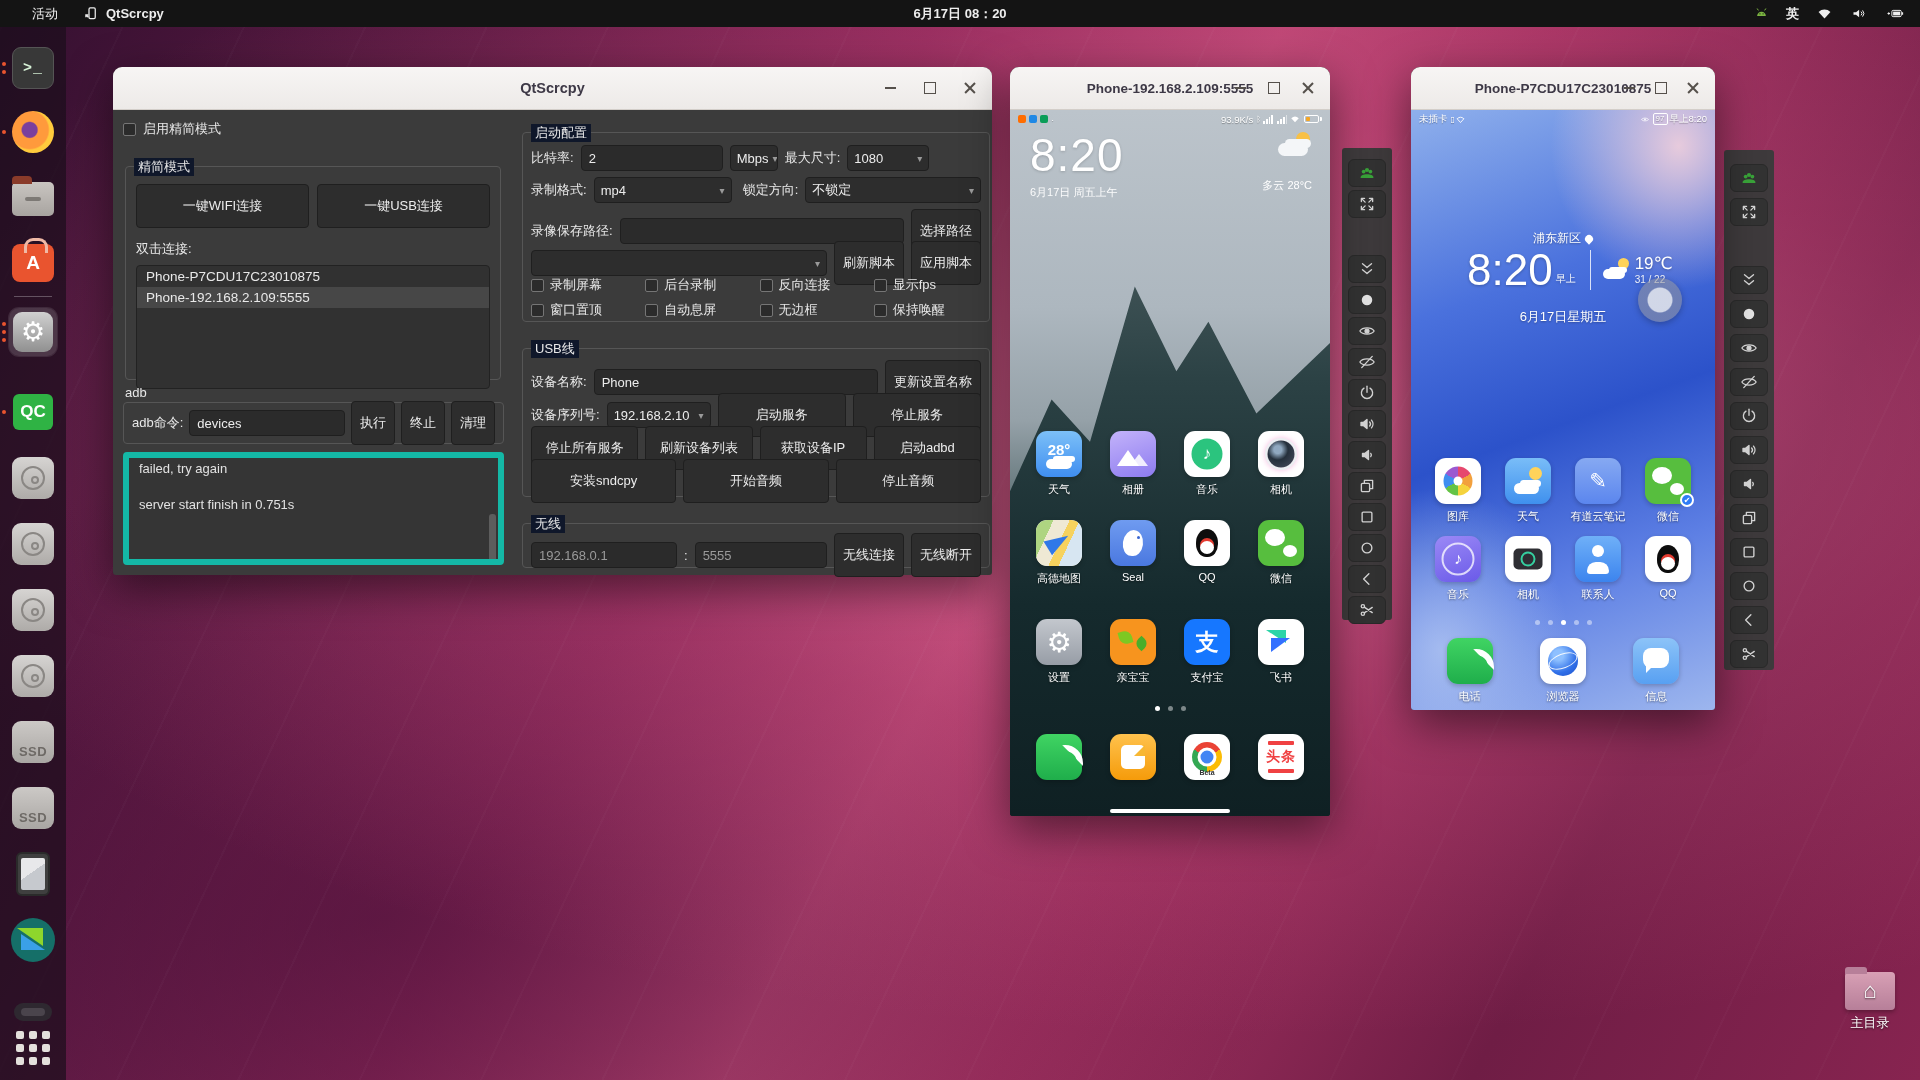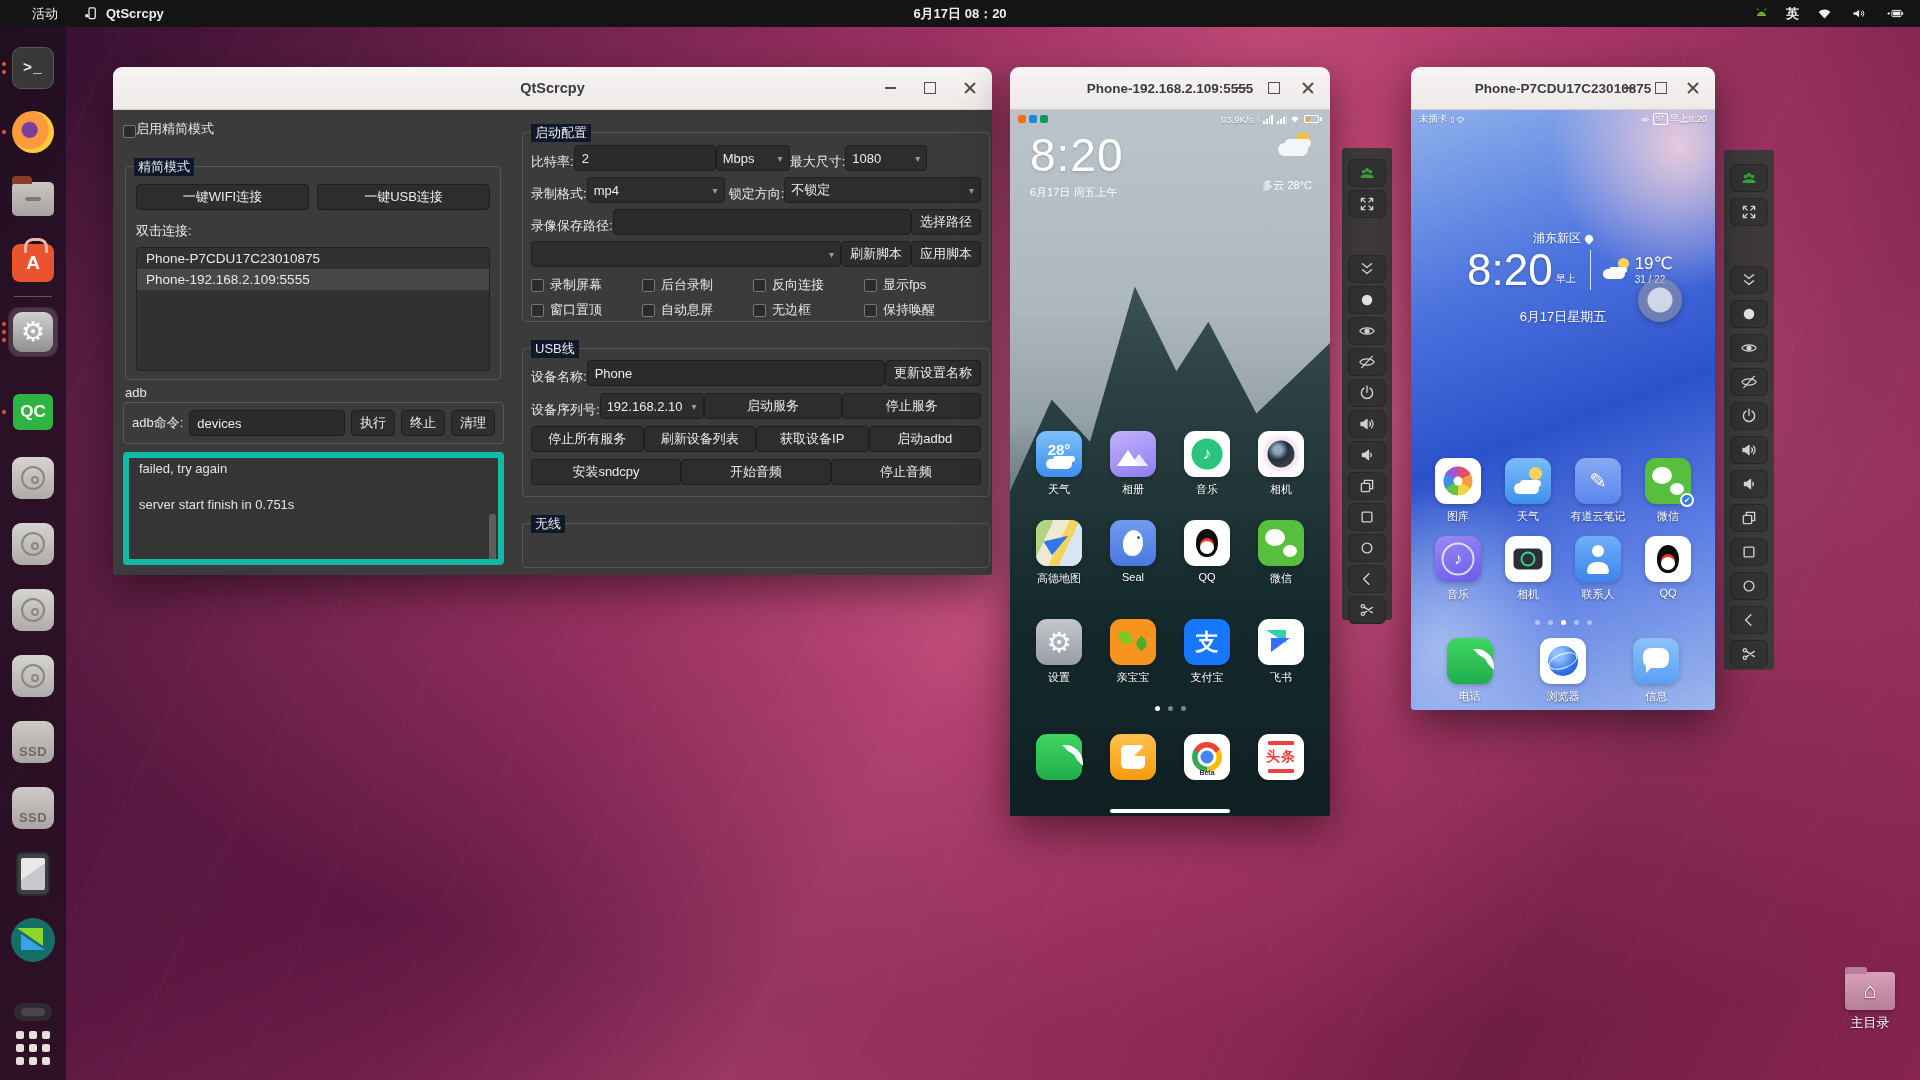--- a/index.html
+++ b/index.html
@@ -60,36 +60,36 @@
   .wc{width:16px;height:16px;display:flex;align-items:center;justify-content:center;position:relative}
   .wc-min::after{content:"";width:11px;height:2px;background:#55504b}
   .wc-max::after{content:"";width:10px;height:10px;border:1.6px solid #55504b}
   .wc-close::before,.wc-close::after{content:"";position:absolute;width:14px;height:1.8px;background:#55504b}
   .wc-close::before{transform:rotate(45deg)}.wc-close::after{transform:rotate(-45deg)}
   
   .mw{left:113px;top:67px;width:879px;height:508px;background:#3b3b3b}
   .mw-body{position:absolute;left:0;top:43px;right:0;bottom:0;color:#e8e8e8;font-size:13px}
   .qlabel{color:#e8e8e8}
   .qbtn{background:#2d2d2d;border:1px solid #1f1f1f;border-radius:4px;color:#ececec;font-size:13px;
-    display:flex;align-items:center;justify-content:center;height:26px;padding:0 8px;cursor:default;white-space:nowrap}
+    display:flex;align-items:center;justify-content:center;height:44px;padding:0 8px;cursor:default;white-space:nowrap}
   .qinput{background:#2b2b2b;border:1px solid #1f1f1f;border-radius:4px;color:#ececec;height:26px;display:flex;align-items:center;padding:0 7px;overflow:hidden;white-space:nowrap}
   .qcombo{background:#2d2d2d;border:1px solid #1f1f1f;border-radius:4px;color:#ececec;height:26px;display:flex;align-items:center;padding:0 6px;position:relative;overflow:hidden;white-space:nowrap}
   .qcombo .arw{margin-left:auto;color:#9a9a9a;font-size:10px;padding-left:4px}
   .qgroup{position:absolute;border:1px solid #565656;border-radius:4px}
   .qgroup .gtitle{position:absolute;top:-9px;left:8px;background:#0f172a;padding:0 4px;font-size:13px}
   .qcheckrow{display:flex;align-items:center;gap:6px}
   .qcheck{width:13px;height:13px;background:#2b2b2b;border:1px solid #757575;border-radius:2px;flex:none}
   .qlist{background:#313131;border:1px solid #222;border-radius:4px;overflow:hidden}
   .qlist .row{padding:3px 9px;font-size:13.5px}
   .qlist .row:nth-child(2){background:#474747}
   .qlog{background:#353535;border:6px solid #14b8a6;border-radius:4px;overflow:hidden;padding:2px 10px;font-size:13px;line-height:1.4;color:#e2e2e2;position:relative}
   .qlog .ll{min-height:9px}
   .qlog .ll:first-child{margin-top:-8px}
   .qlog-sb{position:absolute;right:2px;top:55%;width:7px;height:56px;background:#5d5d5d;border-radius:3px}
-  .r-row{position:absolute;display:flex;align-items:flex-end;}
+  .r-row{position:absolute;display:flex;align-items:center;gap:7px}
   
   .p1{left:1010px;top:67px;width:320px;height:749px;background:#222}
   .p2{left:1411px;top:67px;width:304px;height:643px;background:#222;z-index:12}
   .pscreen{position:absolute;left:0;top:43px;right:0;bottom:0;overflow:hidden;border-radius:0 0 3px 3px}
   .p1 .pscreen{background:linear-gradient(180deg,#bcc4cb 0%,#adb7bf 28%,#95a1a8 44%,#5f7276 56%,#263a3d 72%,#132528 100%)}
   .p1 .mountain{position:absolute;inset:0;background:linear-gradient(180deg,#5d6d70 0%,#2c4245 38%,#152a2d 70%,#0f2023 100%);
     clip-path:polygon(0 54%,13% 41%,25% 47%,39% 25%,52% 37%,62% 30%,77% 43%,100% 33%,100% 100%,0 100%)}
   .p2 .pscreen{background:
       radial-gradient(60% 34% at 88% 6%, rgba(238,206,220,.95) 0%, rgba(238,206,220,0) 70%),
       radial-gradient(70% 45% at 10% 90%, rgba(180,200,242,.8) 0%, rgba(180,200,242,0) 60%),
@@ -390,21 +390,21 @@
         <div class="ll"></div>
         <div class="ll"></div>
         <div class="ll">server start finish in 0.751s</div>
       </div>
 
     <div class="qgroup" style="left:409px;top:22px;width:468px;height:190px">
       <span class="gtitle">启动配置</span>
       <div class="r-row" style="left:8px;top:12px;right:8px">
         <span class="qlabel">比特率:</span>
         <div class="qinput" style="width:142px">2</div>
-        <div class="qcombo" style="width:74px">
+        <div class="qcombo" style="width:48px">
             <span>Mbps</span>
             <span class="arw">▾</span>
           </div>
         <span class="qlabel">最大尺寸:</span>
         <div class="qcombo" style="width:82px">
             <span>1080</span>
             <span class="arw">▾</span>
           </div>
       </div>
       <div class="r-row" style="left:8px;top:44px;right:8px">
@@ -494,20 +494,27 @@
       </div>
       <div class="r-row" style="left:8px;top:110px;right:8px">
         <div class="qbtn" style="flex:1">安装sndcpy</div>
         <div class="qbtn" style="flex:1">开始音频</div>
         <div class="qbtn" style="flex:1">停止音频</div>
       </div>
     </div>
 
     <div class="qgroup" style="left:409px;top:413px;width:468px;height:45px">
       <span class="gtitle">无线</span>
+      <div class="r-row" style="left:8px;top:9px;right:8px">
+        <div class="qinput" style="width:146px;color:#9a9a9a">192.168.0.1</div>
+        <span class="qlabel">:</span>
+        <div class="qinput" style="flex:1;color:#9a9a9a">5555</div>
+        <div class="qbtn">无线连接</div>
+        <div class="qbtn">无线断开</div>
+      </div>
     </div>
   </div>
 </div>
 
 <div class="win p1">
   <div class="tbar">
     <span class="t-title" style="font-size:13.5px">Phone-192.168.2.109:5555</span>
     <div class="t-ctl" style="gap:18px">
       <span class="wc wc-min"></span>
       <span class="wc wc-max"></span>

